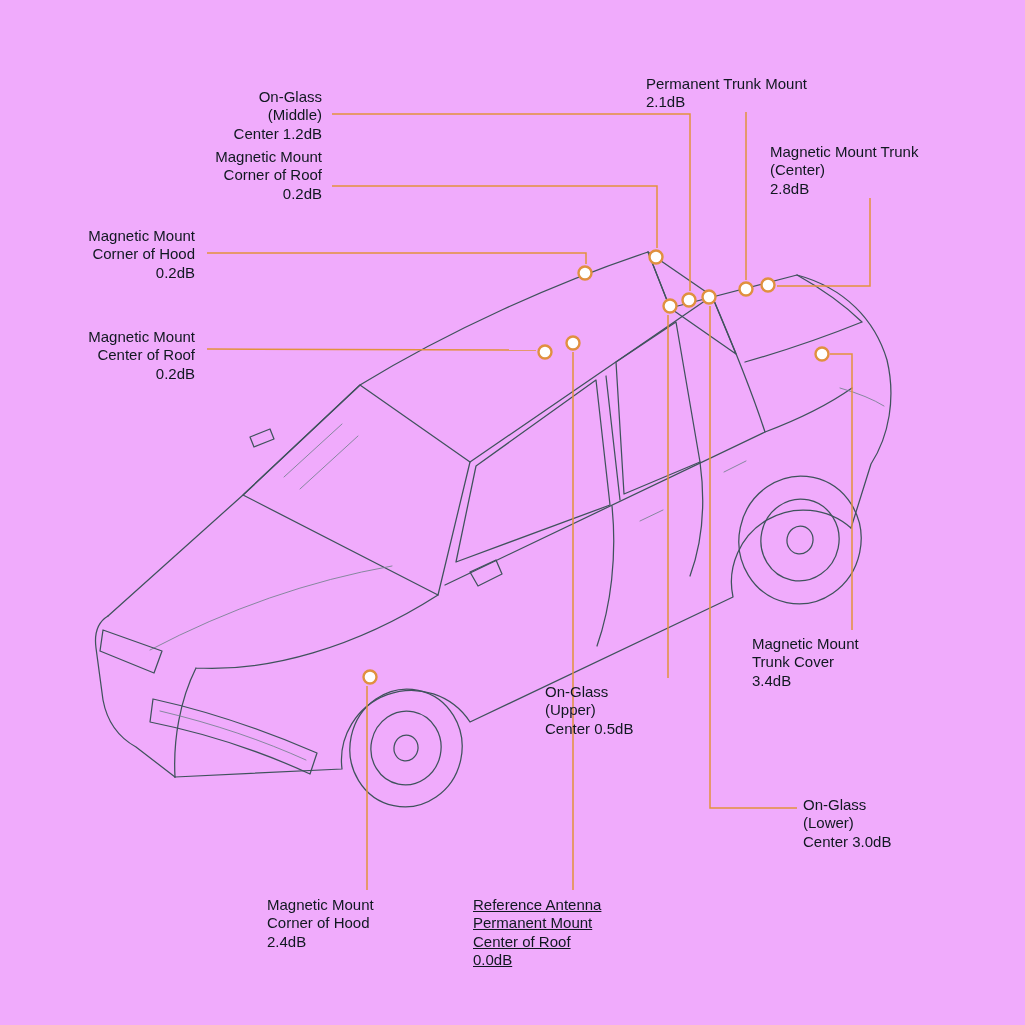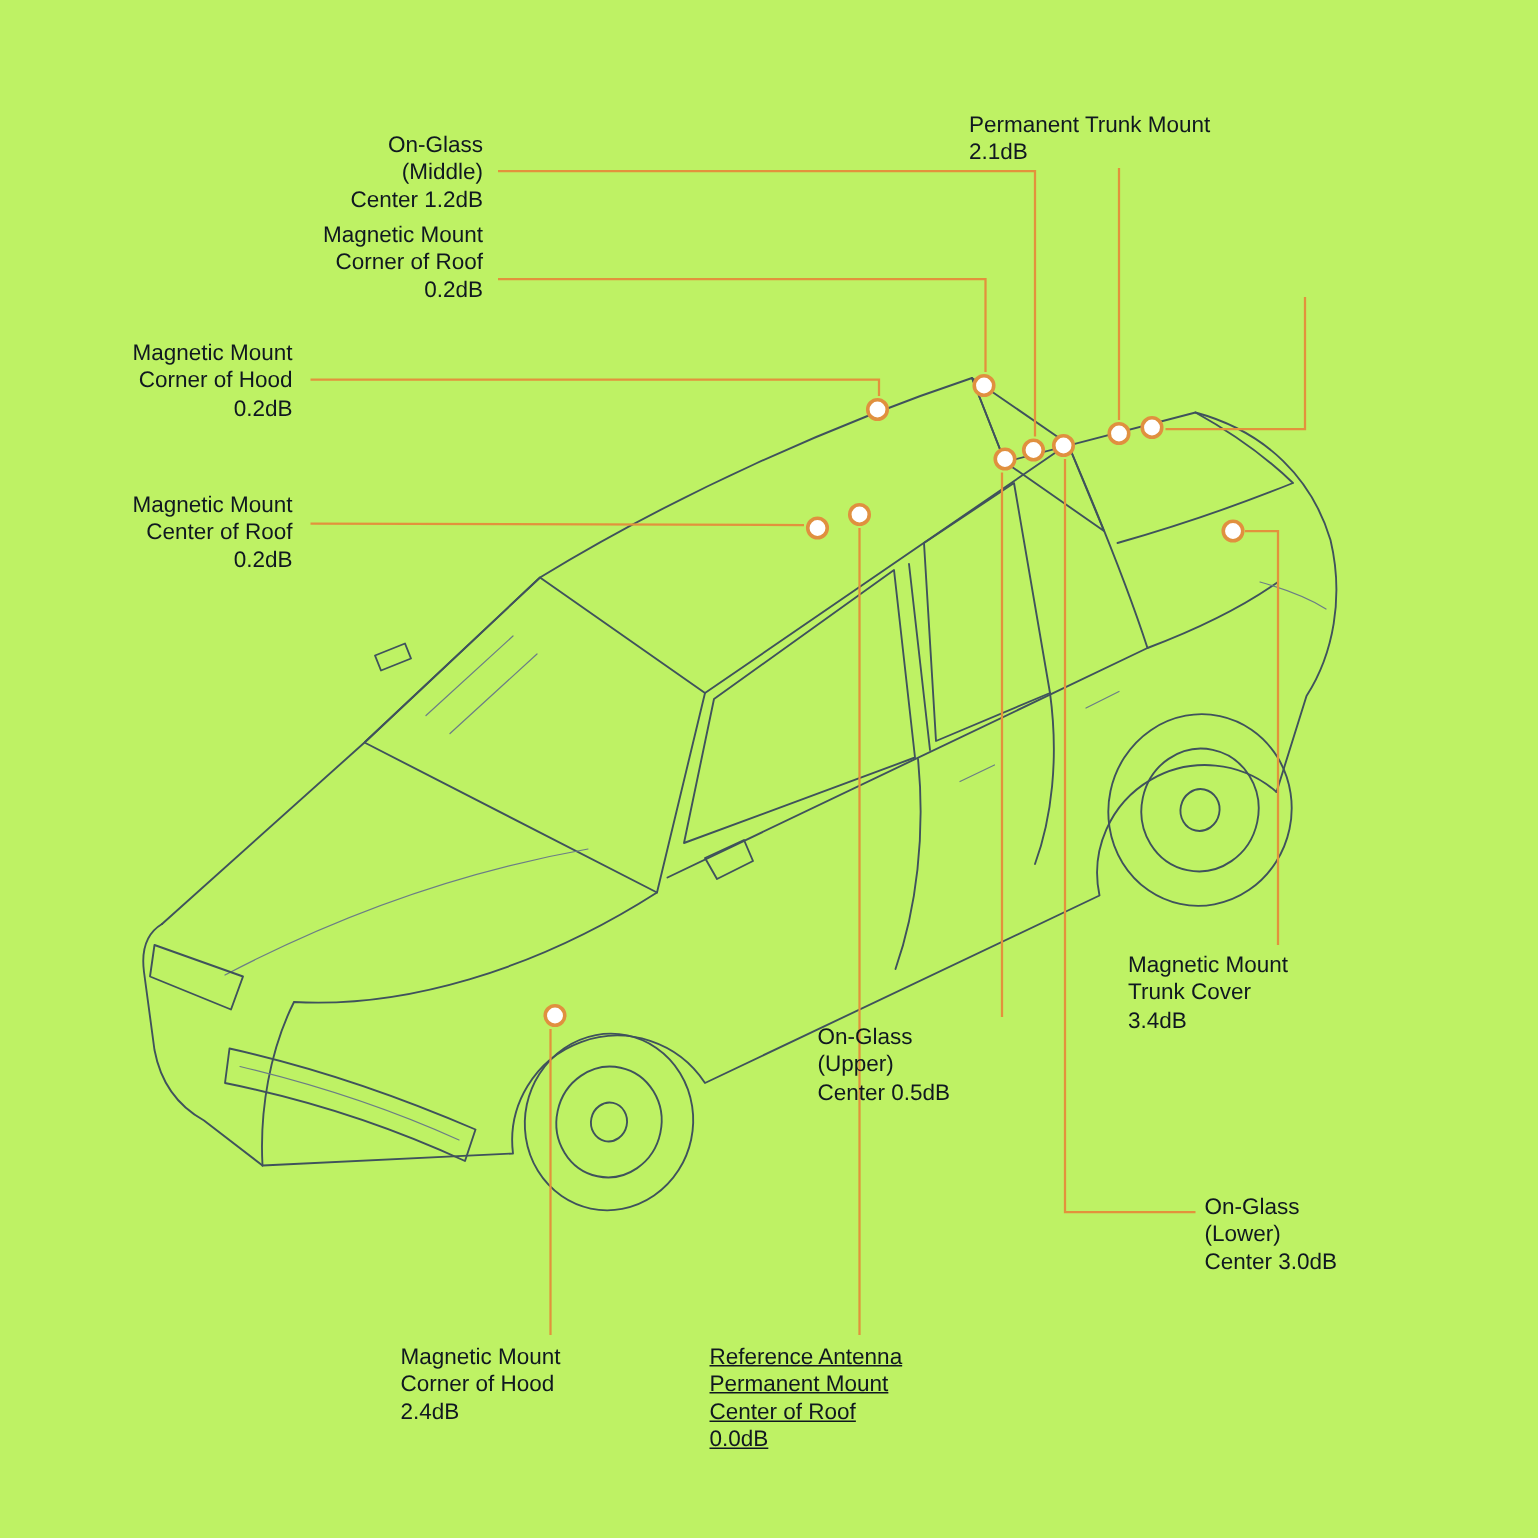--- a/index.html
+++ b/index.html
@@ -1,17 +1,17 @@
 <!DOCTYPE html>
 <html><head>
 <meta charset="utf-8">
 <style>
   html,body{margin:0;padding:0;background:#ffffff;}
   body{font-family:"Liberation Sans", sans-serif;}
-  .stage{position:relative;width:1025px;height:1025px;background:#bef264;overflow:hidden;}
+  .stage{position:relative;width:1025px;height:1025px;background:#f0abfc;overflow:hidden;}
   svg.diagram{position:absolute;left:0;top:0;}
   .car path,.car line,.car ellipse{fill:none;stroke:#3f525c;stroke-width:1.25;stroke-linecap:round;stroke-linejoin:round;}
   .car .thin{stroke-width:0.8;stroke:#6b7d86;}
   .leaders polyline{fill:none;stroke:#e2923c;stroke-width:1.5;}
   .markers circle{fill:#ffffff;stroke:#e0903f;stroke-width:2.4;}
   .label{position:absolute;font-size:15px;line-height:1.22;color:#101820;white-space:pre-line;}
   .r{text-align:right;}
   .c{text-align:left;width:200px;}
   .l{text-align:left;}
 </style>
@@ -109,20 +109,23 @@
 Corner of Roof
 0.2dB</div>
   <div class="label r" style="right:830px;top:227px;">Magnetic Mount
 Corner of Hood
 0.2dB</div>
   <div class="label r" style="right:830px;top:328px;">Magnetic Mount
 Center of Roof
 0.2dB</div>
   <div class="label c" style="left:646px;top:75px;">Permanent Trunk Mount
 2.1dB</div>
+  <div class="label c" style="left:770px;top:143px;">Magnetic Mount Trunk
+(Center)
+2.8dB</div>
   <div class="label c" style="left:752px;top:635px;">Magnetic Mount
 Trunk Cover
 3.4dB</div>
   <div class="label c" style="left:545px;top:683px;">On-Glass
 (Upper)
 Center 0.5dB</div>
   <div class="label l" style="left:803px;top:796px;">On-Glass
 (Lower)
 Center 3.0dB</div>
   <div class="label c" style="left:267px;top:896px;">Magnetic Mount

